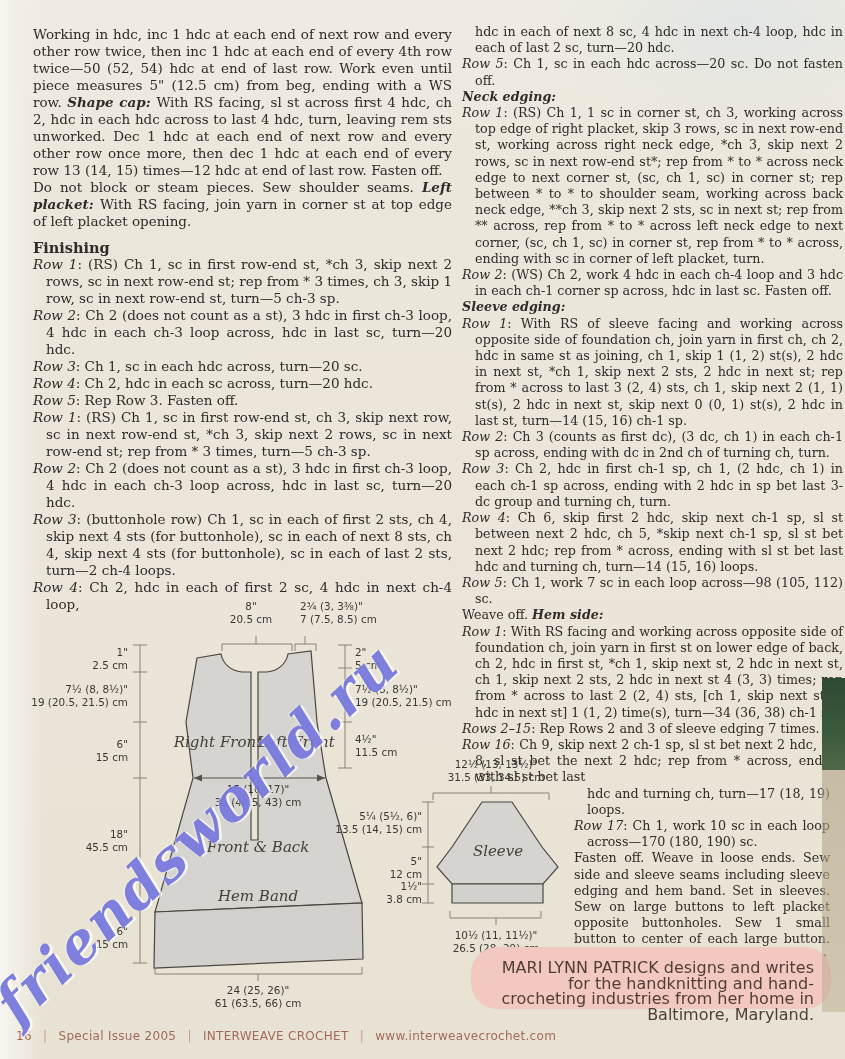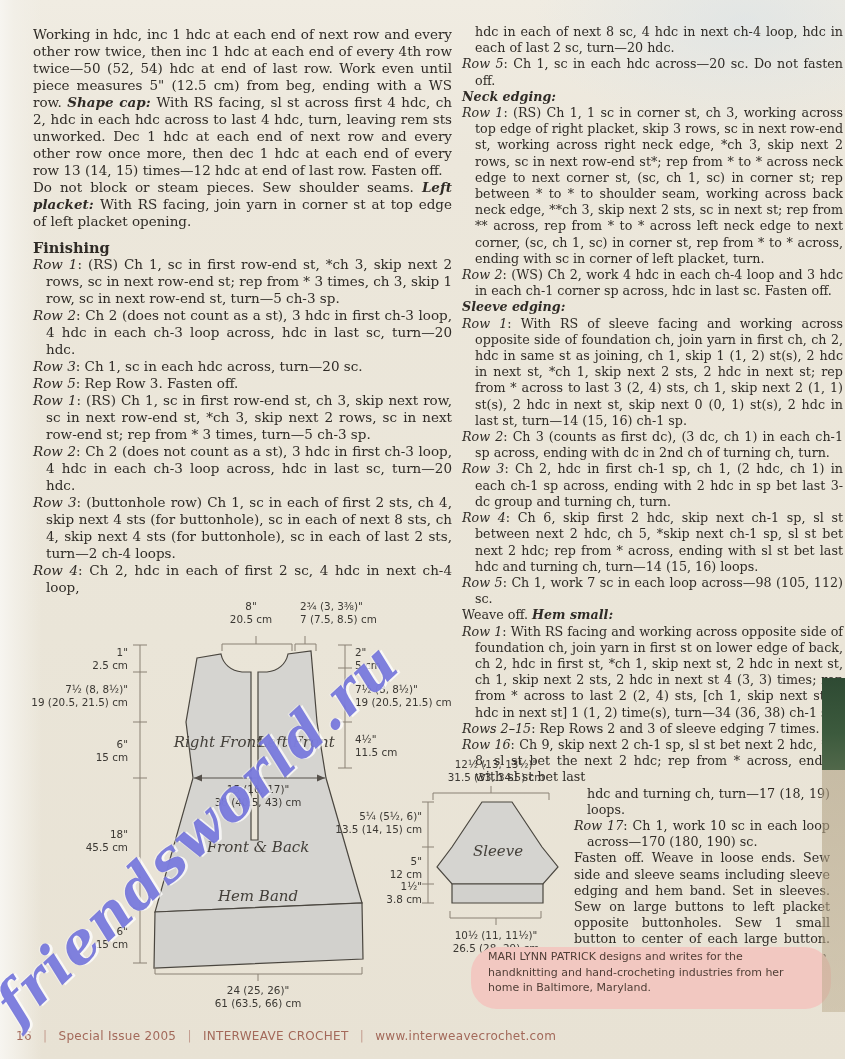--- a/index.html
+++ b/index.html
@@ -35,22 +35,22 @@
     font-family:"DejaVu Serif",serif;font-style:italic;font-weight:bold;
     font-size:57px;letter-spacing:2px;color:rgba(104,106,216,.85);
     transform:rotate(-43deg);transform-origin:0 50%;
     text-shadow:2px 2px 0 rgba(255,255,255,.75),-1px -1px 0 rgba(255,255,255,.4);
     white-space:nowrap;pointer-events:none;
   }
   
   #designer-box{
     position:absolute;left:471px;top:947px;width:360px;height:62px;z-index:5;
     background:#f2c8c1;border-radius:26px;box-sizing:border-box;
-    padding:2px 17px;font-family:"DejaVu Sans",sans-serif;font-size:11px;
-    line-height:15.5px;color:#4f3e36;
+    padding:13px 17px;font-family:"DejaVu Sans",sans-serif;font-size:16px;
+    line-height:15.5px;color:#4f3e36;text-align:right;
   }
   
   .sliver{position:absolute;z-index:6;}
   #sliver-green{left:822px;top:678px;width:23px;height:92px;
     background:linear-gradient(180deg,#2e4a33,#3c5a3d 60%,#51684a);}
   #sliver-tan{left:822px;top:770px;width:23px;height:242px;
     background:linear-gradient(180deg,rgba(178,163,134,.62),rgba(186,170,140,.5));}
   
   #footer{position:absolute;left:16px;top:1029px;font-family:"DejaVu Sans",sans-serif;
     font-size:12px;color:#a3695a;letter-spacing:.3px;}
@@ -62,41 +62,42 @@
 
 <div id="page">
 
   <div id="col-left" class="col">
       <div class="p para"><span class="s-n">Working in hdc, inc 1 hdc at each end of next row and every other row twice, then inc 1 hdc at each end of every 4th row twice—50 (52, 54) hdc at end of last row. Work even until piece measures 5" (12.5 cm) from beg, ending with a WS row. </span><span class="s-bi">Shape cap: </span><span class="s-n">With RS facing, sl st across first 4 hdc, ch 2, hdc in each hdc across to last 4 hdc, turn, leaving rem sts unworked. Dec 1 hdc at each end of next row and every other row once more, then dec 1 hdc at each end of every row 13 (14, 15) times—12 hdc at end of last row. Fasten off.</span></div>
       <div class="p para"><span class="s-n">Do not block or steam pieces. Sew shoulder seams. </span><span class="s-bi">Left placket: </span><span class="s-n">With RS facing, join yarn in corner st at top edge of left placket opening.</span></div>
       <div class="p heading"><span class="s-b">Finishing</span></div>
       <div class="p row"><span class="s-i">Row 1</span><span class="s-n">: (RS) Ch 1, sc in first row-end st, *ch 3, skip next 2 rows, sc in next row-end st; rep from * 3 times, ch 3, skip 1 row, sc in next row-end st, turn—5 ch-3 sp.</span></div>
       <div class="p row"><span class="s-i">Row 2</span><span class="s-n">: Ch 2 (does not count as a st), 3 hdc in first ch-3 loop, 4 hdc in each ch-3 loop across, hdc in last sc, turn—20 hdc.</span></div>
       <div class="p row"><span class="s-i">Row 3</span><span class="s-n">: Ch 1, sc in each hdc across, turn—20 sc.</span></div>
+      <div class="p row"><span class="s-i">Row 4</span><span class="s-n">: Ch 2, hdc in each sc across, turn—20 hdc.</span></div>
       <div class="p row"><span class="s-i">Row 5</span><span class="s-n">: Rep Row 3. Fasten off.</span></div>
       <div class="p row"><span class="s-i">Row 1</span><span class="s-n">: (RS) Ch 1, sc in first row-end st, ch 3, skip next row, sc in next row-end st, *ch 3, skip next 2 rows, sc in next row-end st; rep from * 3 times, turn—5 ch-3 sp.</span></div>
       <div class="p row"><span class="s-i">Row 2</span><span class="s-n">: Ch 2 (does not count as a st), 3 hdc in first ch-3 loop, 4 hdc in each ch-3 loop across, hdc in last sc, turn—20 hdc.</span></div>
       <div class="p row"><span class="s-i">Row 3</span><span class="s-n">: (buttonhole row) Ch 1, sc in each of first 2 sts, ch 4, skip next 4 sts (for buttonhole), sc in each of next 8 sts, ch 4, skip next 4 sts (for buttonhole), sc in each of last 2 sts, turn—2 ch-4 loops.</span></div>
       <div class="p row"><span class="s-i">Row 4</span><span class="s-n">: Ch 2, hdc in each of first 2 sc, 4 hdc in next ch-4 loop,</span></div>
     </div>
 
   <div id="col-right" class="col">
     <div>
         <div class="p cont"><span class="s-n">hdc in each of next 8 sc, 4 hdc in next ch-4 loop, hdc in each of last 2 sc, turn—20 hdc.</span></div>
         <div class="p row"><span class="s-i">Row 5</span><span class="s-n">: Ch 1, sc in each hdc across—20 sc. Do not fasten off.</span></div>
         <div class="p bihead"><span class="s-bi">Neck edging:</span></div>
         <div class="p row"><span class="s-i">Row 1</span><span class="s-n">: (RS) Ch 1, 1 sc in corner st, ch 3, working across top edge of right placket, skip 3 rows, sc in next row-end st, working across right neck edge, *ch 3, skip next 2 rows, sc in next row-end st*; rep from * to * across neck edge to next corner st, (sc, ch 1, sc) in corner st; rep between * to * to shoulder seam, working across back neck edge, **ch 3, skip next 2 sts, sc in next st; rep from ** across, rep from * to * across left neck edge to next corner, (sc, ch 1, sc) in corner st, rep from * to * across, ending with sc in corner of left placket, turn.</span></div>
         <div class="p row"><span class="s-i">Row 2</span><span class="s-n">: (WS) Ch 2, work 4 hdc in each ch-4 loop and 3 hdc in each ch-1 corner sp across, hdc in last sc. Fasten off.</span></div>
         <div class="p bihead"><span class="s-bi">Sleeve edging:</span></div>
         <div class="p row"><span class="s-i">Row 1</span><span class="s-n">: With RS of sleeve facing and working across opposite side of foundation ch, join yarn in first ch, ch 2, hdc in same st as joining, ch 1, skip 1 (1, 2) st(s), 2 hdc in next st, *ch 1, skip next 2 sts, 2 hdc in next st; rep from * across to last 3 (2, 4) sts, ch 1, skip next 2 (1, 1) st(s), 2 hdc in next st, skip next 0 (0, 1) st(s), 2 hdc in last st, turn—14 (15, 16) ch-1 sp.</span></div>
         <div class="p row"><span class="s-i">Row 2</span><span class="s-n">: Ch 3 (counts as first dc), (3 dc, ch 1) in each ch-1 sp across, ending with dc in 2nd ch of turning ch, turn.</span></div>
         <div class="p row"><span class="s-i">Row 3</span><span class="s-n">: Ch 2, hdc in first ch-1 sp, ch 1, (2 hdc, ch 1) in each ch-1 sp across, ending with 2 hdc in sp bet last 3-dc group and turning ch, turn.</span></div>
         <div class="p row"><span class="s-i">Row 4</span><span class="s-n">: Ch 6, skip first 2 hdc, skip next ch-1 sp, sl st between next 2 hdc, ch 5, *skip next ch-1 sp, sl st bet next 2 hdc; rep from * across, ending with sl st bet last hdc and turning ch, turn—14 (15, 16) loops.</span></div>
         <div class="p row"><span class="s-i">Row 5</span><span class="s-n">: Ch 1, work 7 sc in each loop across—98 (105, 112) sc.</span></div>
-        <div class="p para"><span class="s-n">Weave off. </span><span class="s-bi">Hem small:</span></div>
+        <div class="p para"><span class="s-n">Weave off. </span><span class="s-bi">Hem side:</span></div>
         <div class="p row"><span class="s-i">Row 1</span><span class="s-n">: With RS facing and working across opposite side of foundation ch, join yarn in first st on lower edge of back, ch 2, hdc in first st, *ch 1, skip next st, 2 hdc in next st, ch 1, skip next 2 sts, 2 hdc in next st 4 (3, 3) times; rep from * across to last 2 (2, 4) sts, [ch 1, skip next st, 2 hdc in next st] 1 (1, 2) time(s), turn—34 (36, 38) ch-1 sp.</span></div>
         <div class="p row"><span class="s-i">Rows 2–15</span><span class="s-n">: Rep Rows 2 and 3 of sleeve edging 7 times.</span></div>
         <div class="p row"><span class="s-i">Row 16</span><span class="s-n">: Ch 9, skip next 2 ch-1 sp, sl st bet next 2 hdc, *ch 8, sl st bet the next 2 hdc; rep from * across, ending with sl st bet last</span></div>
       </div>
     <div id="narrow">
         <div class="p cont"><span class="s-n">hdc and turning ch, turn—17 (18, 19) loops.</span></div>
         <div class="p row"><span class="s-i">Row 17</span><span class="s-n">: Ch 1, work 10 sc in each loop across—170 (180, 190) sc.</span></div>
         <div class="p para"><span class="s-n">Fasten off. Weave in loose ends. Sew side and sleeve seams including sleeve edging and hem band. Set in sleeves. Sew on large buttons to left placket opposite buttonholes. Sew 1 small button to center of each large button. Tack down the right placket to close.   ∾</span></div>
       </div>
   </div>

